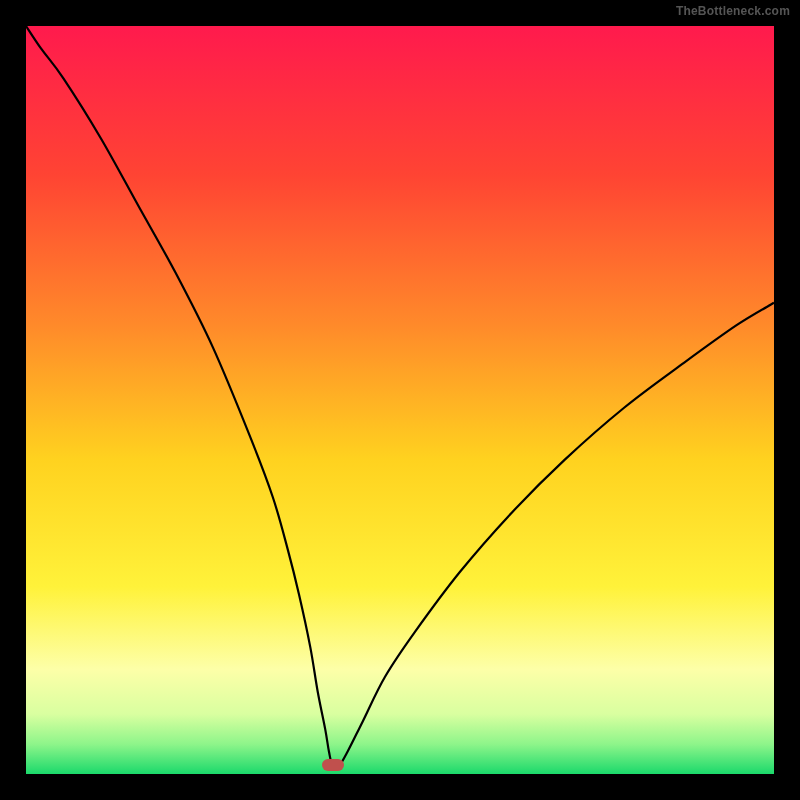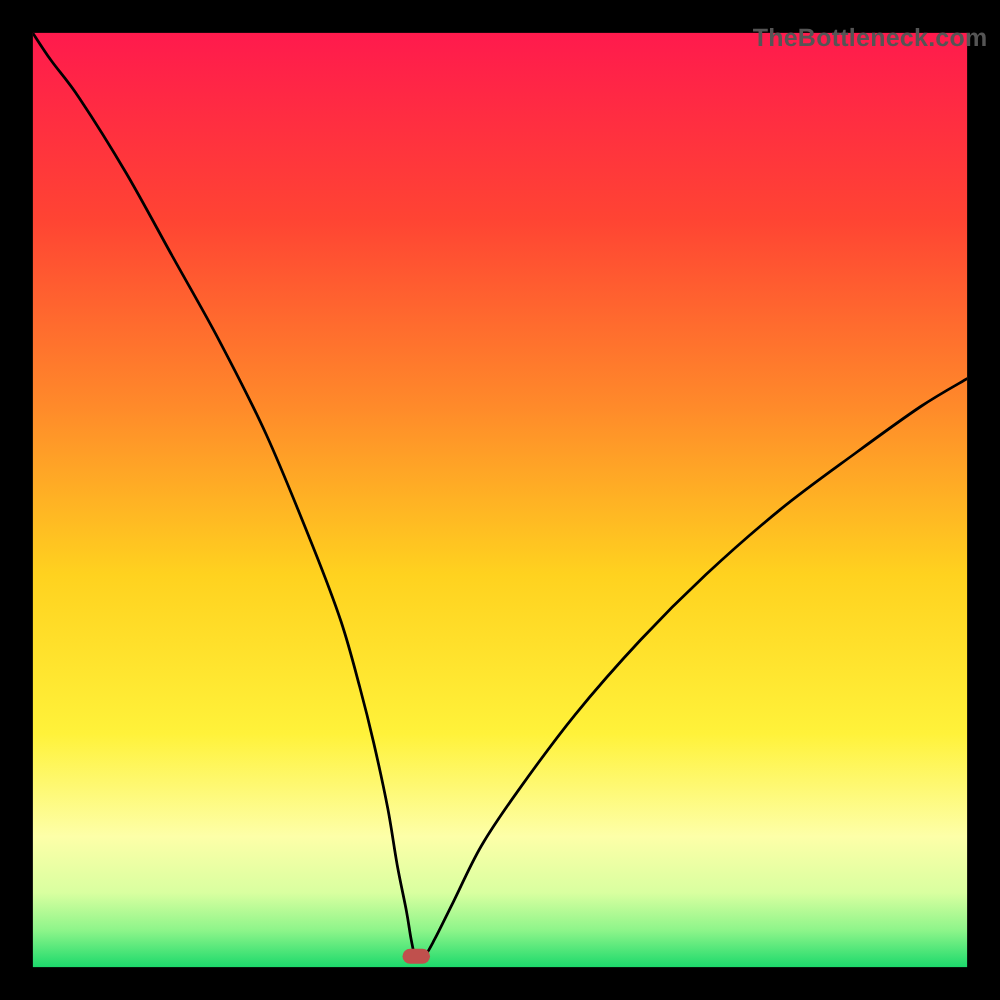--- a/index.html
+++ b/index.html
@@ -25,25 +25,24 @@
     top: 26px;
     width: 748px;
     height: 748px;
     overflow: hidden;
   }
   .watermark {
     position: absolute;
     top: 4px;
     right: 10px;
     color: #555;
-    font-size: 20px;
+    font-size: 12px;
     font-weight: 600;
     letter-spacing: 0.2px;
     user-select: none;
-    margin-top: 16px;
   }
   .marker {
     position: absolute;
     width: 22px;
     height: 12px;
     background: #c0504d;
     border-radius: 6px;
     transform: translate(-50%, -50%);
   }
 </style>

